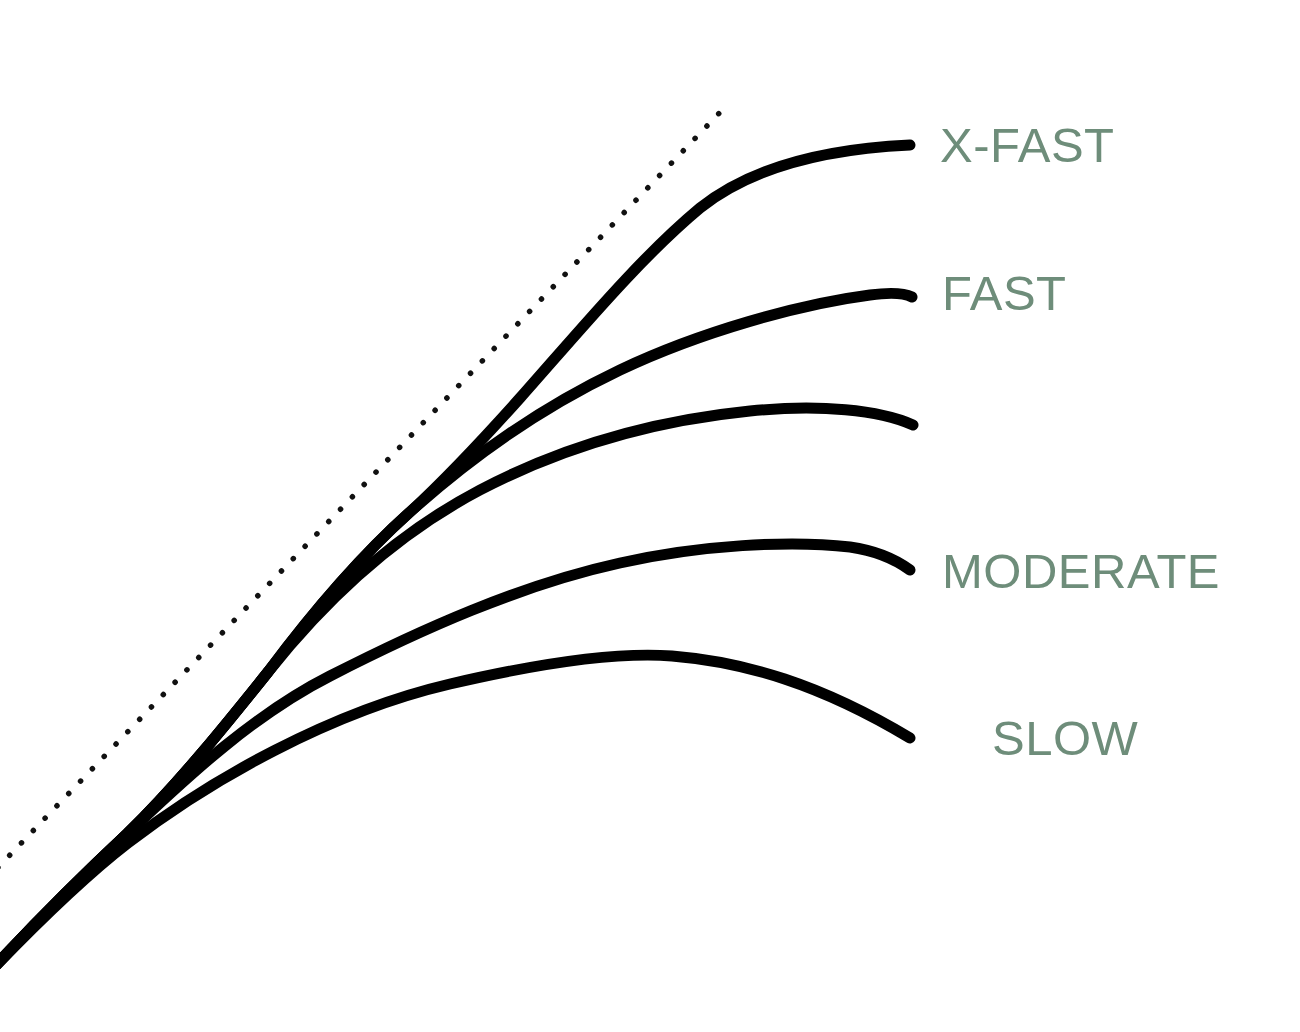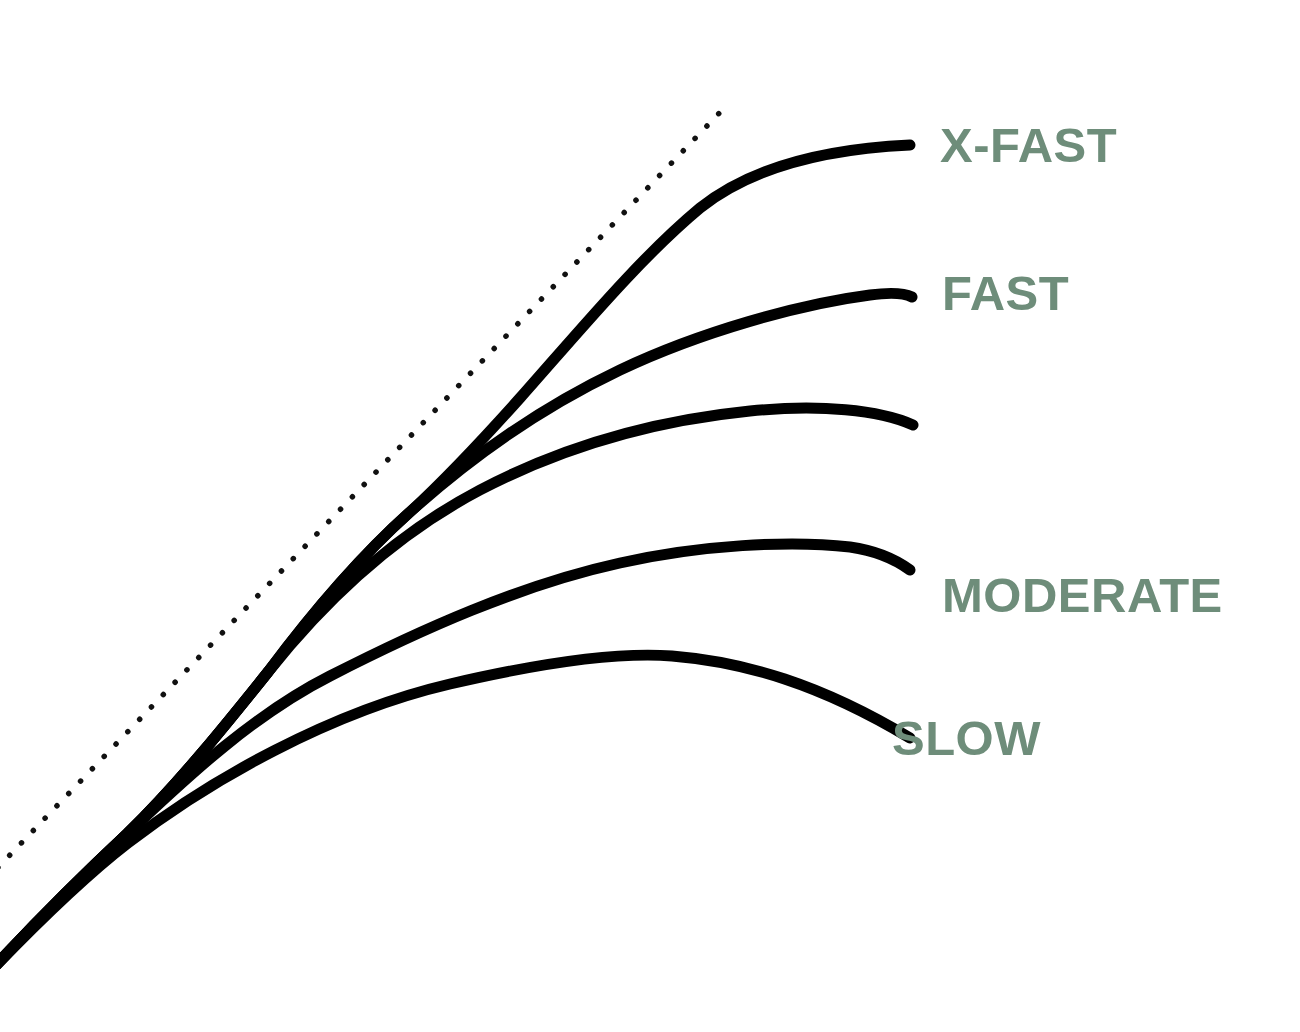--- a/index.html
+++ b/index.html
@@ -39,21 +39,21 @@
     stroke-width: 5.5;
     stroke-linecap: round;
     stroke-dasharray: 0.1 17;
   }
   .curve-label {
     position: absolute;
     white-space: nowrap;
     color: #6E8D7A;
     font-family: "Liberation Sans", sans-serif;
     font-size: 49px;
-    font-weight: 700;
+    font-weight: 400;
     letter-spacing: 0.5px;
     line-height: 1;
     transform: translateY(-50%);
     -webkit-font-smoothing: antialiased;
   }
 </style>
 </head>
 <body>
 
 <div id="stage">
@@ -92,17 +92,17 @@
              C 448 477 486 436 520 398
              C 582 328 640 258 700 208
              C 760 160 845 148 910 145"></path>
   </svg>
 
   <div class="curve-label" style="left:940px; top:145px;">X-FAST</div>
 
   <div class="curve-label" style="left:942px; top:293px;">FAST</div>
 
 
-  <div class="curve-label" style="left:942px; top:571px;margin-top:24px;">MODERATE</div>
+  <div class="curve-label" style="left:942px; top:571px;">MODERATE</div>
 
-  <div class="curve-label" style="left:892px; top:738px;">SLOW</div>
+  <div class="curve-label" style="left:992px; top:738px;">SLOW</div>
 
 </div>
 
 </body></html>

